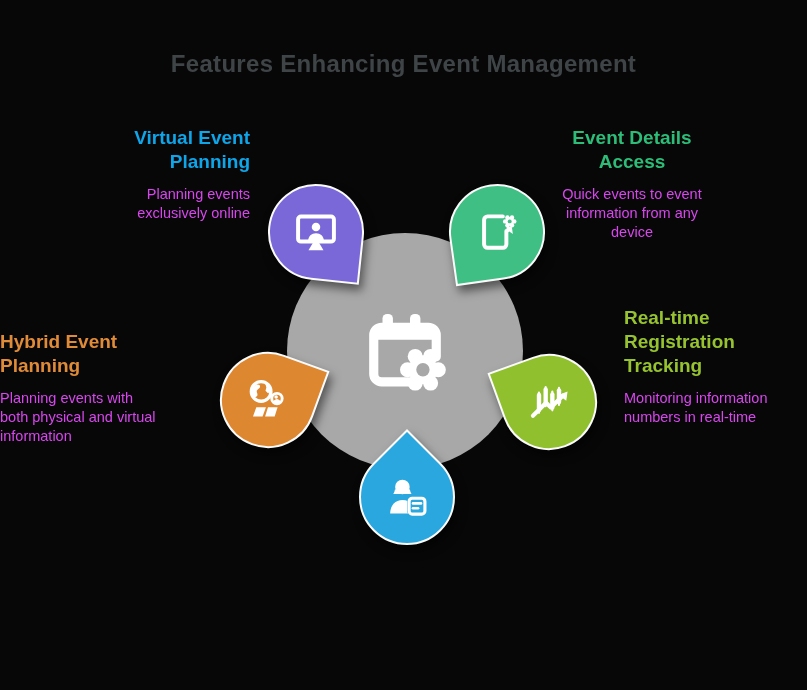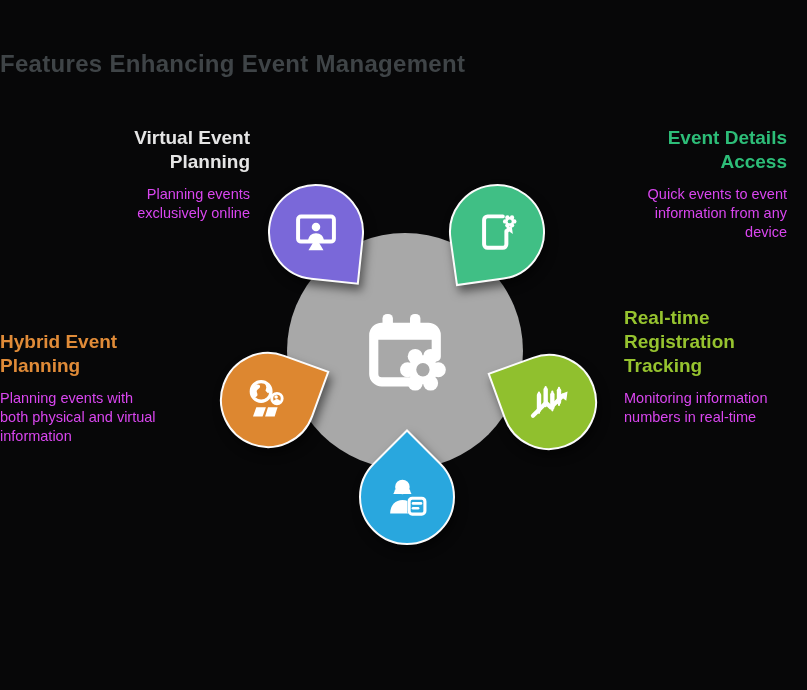--- a/index.html
+++ b/index.html
@@ -1,41 +1,41 @@
 <!DOCTYPE html>
 <html><head>
 <meta charset="utf-8">
 <style>
   html,body{margin:0;padding:0;background:#070708;}
   .canvas{position:relative;width:807px;height:690px;background:#070708;overflow:hidden;
           font-family:"Liberation Sans",sans-serif;}
-  .main-title{position:absolute;top:50px;left:0;width:100%;text-align:left;
+  .main-title{position:absolute;top:50px;left:0;width:100%;text-align:center;
               font-size:24px;font-weight:bold;color:#3f4447;letter-spacing:.3px;}
   .center-circle{position:absolute;left:287px;top:233px;width:236px;height:236px;
                  border-radius:50%;background:#a8a8a8;display:flex;align-items:center;justify-content:center;}
   .node-wrap{position:absolute;width:96px;height:96px;filter:drop-shadow(3px 6px 5px rgba(0,0,0,.5));}
   .teardrop{position:absolute;inset:0;border:2.5px solid #fbfbfb;box-sizing:border-box;
             border-radius:50% 50% 0 50%;display:flex;align-items:center;justify-content:center;}
   .icon-holder{width:50px;height:50px;display:flex;align-items:center;justify-content:center;}
   
   .w-virtual{left:268px;top:184px;}  .td-virtual{background:#7a68d9;transform:rotate(6deg);}   .td-virtual .icon-holder{transform:rotate(-6deg);}
   .w-details{left:449px;top:184px;}  .td-details{background:#40bf85;transform:rotate(82deg);}  .td-details .icon-holder{transform:rotate(-82deg);}
   .w-tracking{left:501px;top:354px;} .td-tracking{background:#90c02e;transform:rotate(160deg);}.td-tracking .icon-holder{transform:rotate(-160deg);}
   .w-guest{left:359px;top:449px;}    .td-guest{background:#29a7de;transform:rotate(-135deg);}  .td-guest .icon-holder{transform:rotate(135deg);}
   .w-hybrid{left:220px;top:352px;}   .td-hybrid{background:#dd8730;transform:rotate(-70deg);}  .td-hybrid .icon-holder{transform:rotate(70deg);}
   
   .label{position:absolute;}
   .label-title{font-size:19px;font-weight:bold;line-height:24px;white-space:pre-line;}
   .label-desc{font-size:14.5px;line-height:19px;color:#d946ef;white-space:pre-line;margin-top:11px;}
   .label-virtual{left:28px;top:126px;width:222px;text-align:right;}
-  .label-details{left:587px;top:126px;width:200px;text-align:right;}
+  .label-details{left:532px;top:126px;width:200px;text-align:center;}
   .label-tracking{left:624px;top:306px;width:180px;text-align:left;}
   .label-guest{left:277px;top:546px;width:260px;text-align:center;}
   .label-hybrid{left:0px;top:330px;width:192px;}
-  .t-purple{color:#e5e5e5;} .t-green{color:#2dbd78;} .t-lime{color:#96c32f;}
+  .t-purple{color:#0ea5e9;} .t-green{color:#2dbd78;} .t-lime{color:#96c32f;}
   .t-blue{color:#2aabe4;}   .t-orange{color:#e08b38;}
 </style>
 </head>
 <body>
 
 <div class="canvas">
 
   <div class="main-title">Features Enhancing Event Management</div>
 
   <div class="center-circle">

